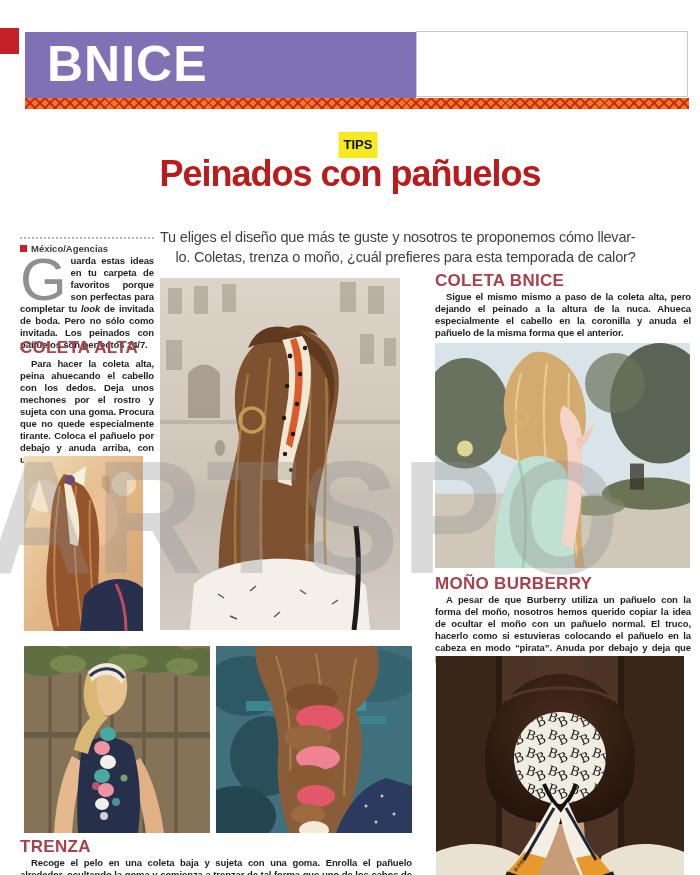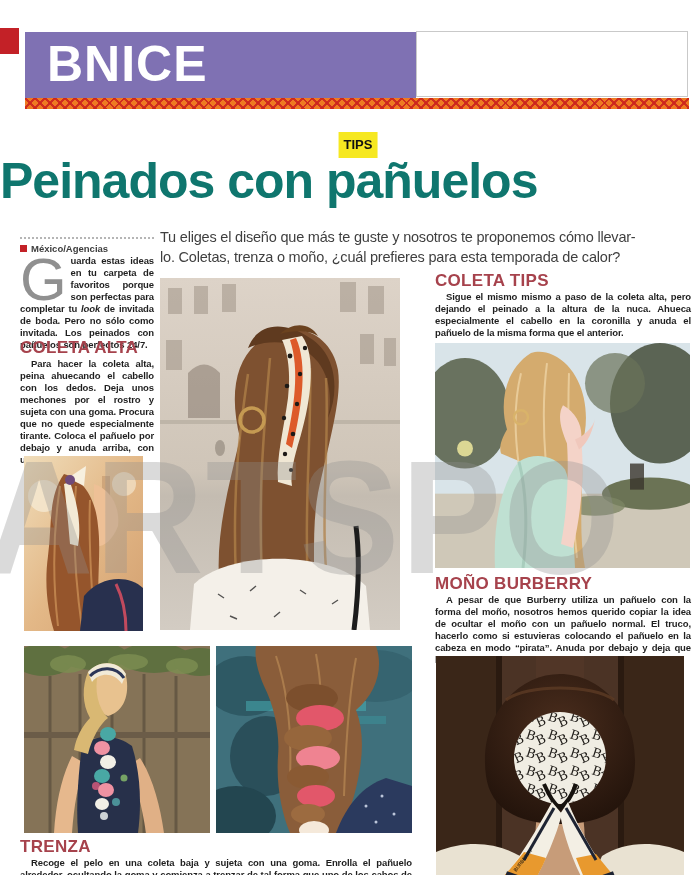--- a/index.html
+++ b/index.html
@@ -14,29 +14,29 @@
                  color:#fff;line-height:64px;letter-spacing:1px;}
   .masthead-side{left:416px;top:3px;width:272px;height:66px;background:#fff;
                  border:1px solid #c9c9c9;box-sizing:border-box;}
   .strip{left:25px;top:70px;width:664px;height:11px;background-color:#ee7a22;
     background-image:
       repeating-linear-gradient(45deg, rgba(204,37,30,.9) 0 2px, transparent 2px 7px),
       repeating-linear-gradient(-45deg, rgba(204,37,30,.9) 0 2px, transparent 2px 7px);}
 
   .kicker{top:104px;left:358px;transform:translateX(-50%);background:#f6e821;
           font-size:13px;font-weight:bold;color:#111;padding:6px 5px;line-height:1.1;}
-  .title{top:127px;left:0;width:700px;text-align:left;font-size:50px;font-weight:bold;
-         color:#0f766e;letter-spacing:-1px;line-height:1.05;}
+  .title{top:127px;left:0;width:700px;text-align:center;font-size:36px;font-weight:bold;
+         color:#b91c1c;letter-spacing:-1px;line-height:1.05;}
 
   
   .byline{left:20px;top:209px;width:134px;border-top:2px dotted #b5b5b5;padding-top:4px;
           font-size:9.5px;font-weight:bold;color:#3d3d3d;}
   .byline .sq{display:inline-block;width:7px;height:7px;background:#c32127;margin-right:4px;}
   .intro{left:160px;top:199px;font-size:14.5px;line-height:20px;color:#3f3f3f;
-         letter-spacing:-0.2px;}
+         letter-spacing:-0.2px;text-align:right;}
   .intro div{white-space:nowrap;}
 
   
   .bodytext{font-size:9.5px;font-weight:bold;line-height:12px;text-align:justify;
             color:#1f1f1f;letter-spacing:-0.1px;}
   .indent{text-indent:11px;}
   .lead{left:20px;top:227px;width:134px;}
   .dropcap{float:left;font-size:60px;line-height:46px;color:#909090;margin:2px 4px 0 0;
            font-weight:normal;}
   .sec-h{font-size:17px;font-weight:bold;color:#a6424c;letter-spacing:0.3px;line-height:1;}
@@ -83,21 +83,21 @@
     <div>lo. Coletas, trenza o moño, ¿cuál prefieres para esta temporada de calor?</div>
   </div>
 
   <div class="abs bodytext lead">
     <span class="dropcap">G</span><span>uarda estas ideas en tu carpeta de favoritos porque son perfectas para completar tu </span><i>look</i><span> de invitada de boda. Pero no sólo como invitada. Los peinados con pañuelos son perfectos 24/7.</span>
   </div>
 
   <div class="abs sec-h alta-h">COLETA ALTA</div>
   <div class="abs bodytext indent alta-p">Para hacer la coleta alta, peina ahuecando el cabello con los dedos. Deja unos mechones por el rostro y sujeta con una goma. Procura que no quede especialmente tirante. Coloca el pañuelo por debajo y anuda arriba, con una lazada simple.</div>
 
-  <div class="abs sec-h baja-h">COLETA TIPS</div>
+  <div class="abs sec-h baja-h">COLETA BNICE</div>
   <div class="abs bodytext indent baja-p">Sigue el mismo mismo a paso de la coleta alta, pero dejando el peinado a la altura de la nuca. Ahueca especialmente el cabello en la coronilla y anuda el pañuelo de la misma forma que el anterior.</div>
 
   <div class="abs sec-h bur-h">MOÑO BURBERRY</div>
   <div class="abs bodytext indent bur-p">A pesar de que Burberry utiliza un pañuelo con la forma del moño, nosotros hemos querido copiar la idea de ocultar el moño con un pañuelo normal. El truco, hacerlo como si estuvieras colocando el pañuelo en la cabeza en modo “pirata”. Anuda por debajo y deja que los cabos del pañuelo caigan por cada lado.</div>
 
   <div class="abs sec-h tr-h">TRENZA</div>
   <div class="abs bodytext indent tr-p">Recoge el pelo en una coleta baja y sujeta con una goma. Enrolla el pañuelo alrededor, ocultando la goma y comienza a trenzar de tal forma que uno de los cabos de la trenza, sea el pañuelo. Termina y sujeta con una goma, enrollando el pañuelo en el final y ocultando la goma.</div>
 
   <div class="abs photo photo-main">
     <svg viewBox="0 0 240 352" preserveAspectRatio="none">

